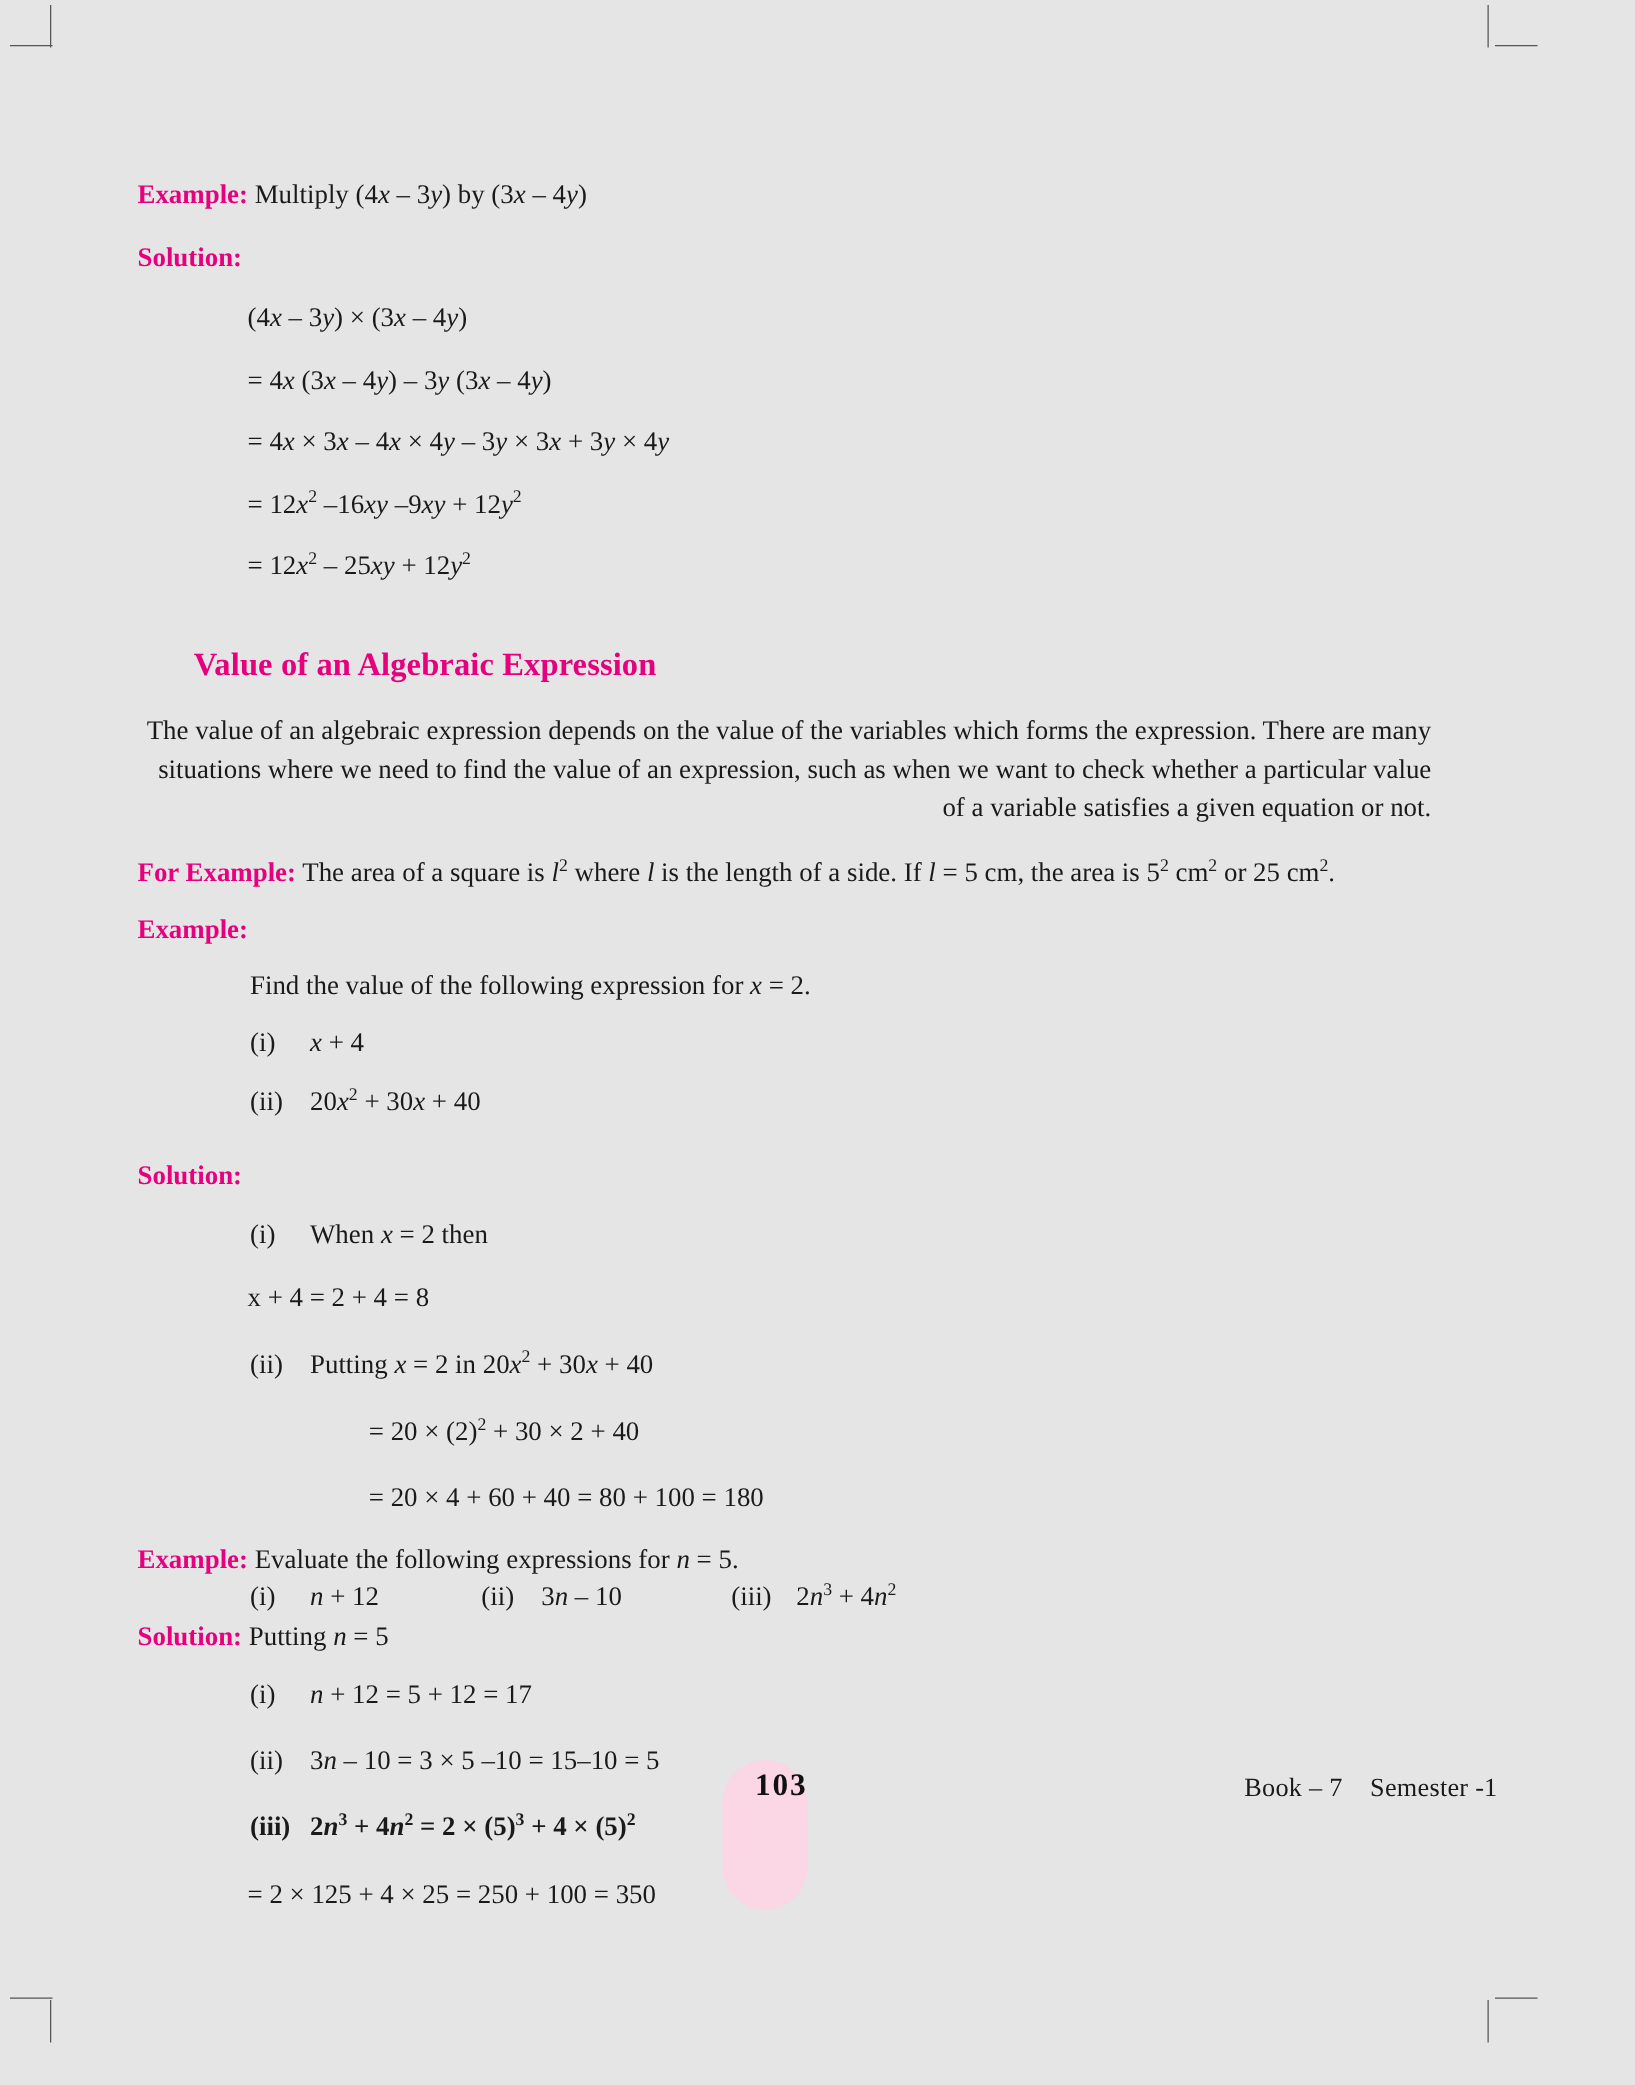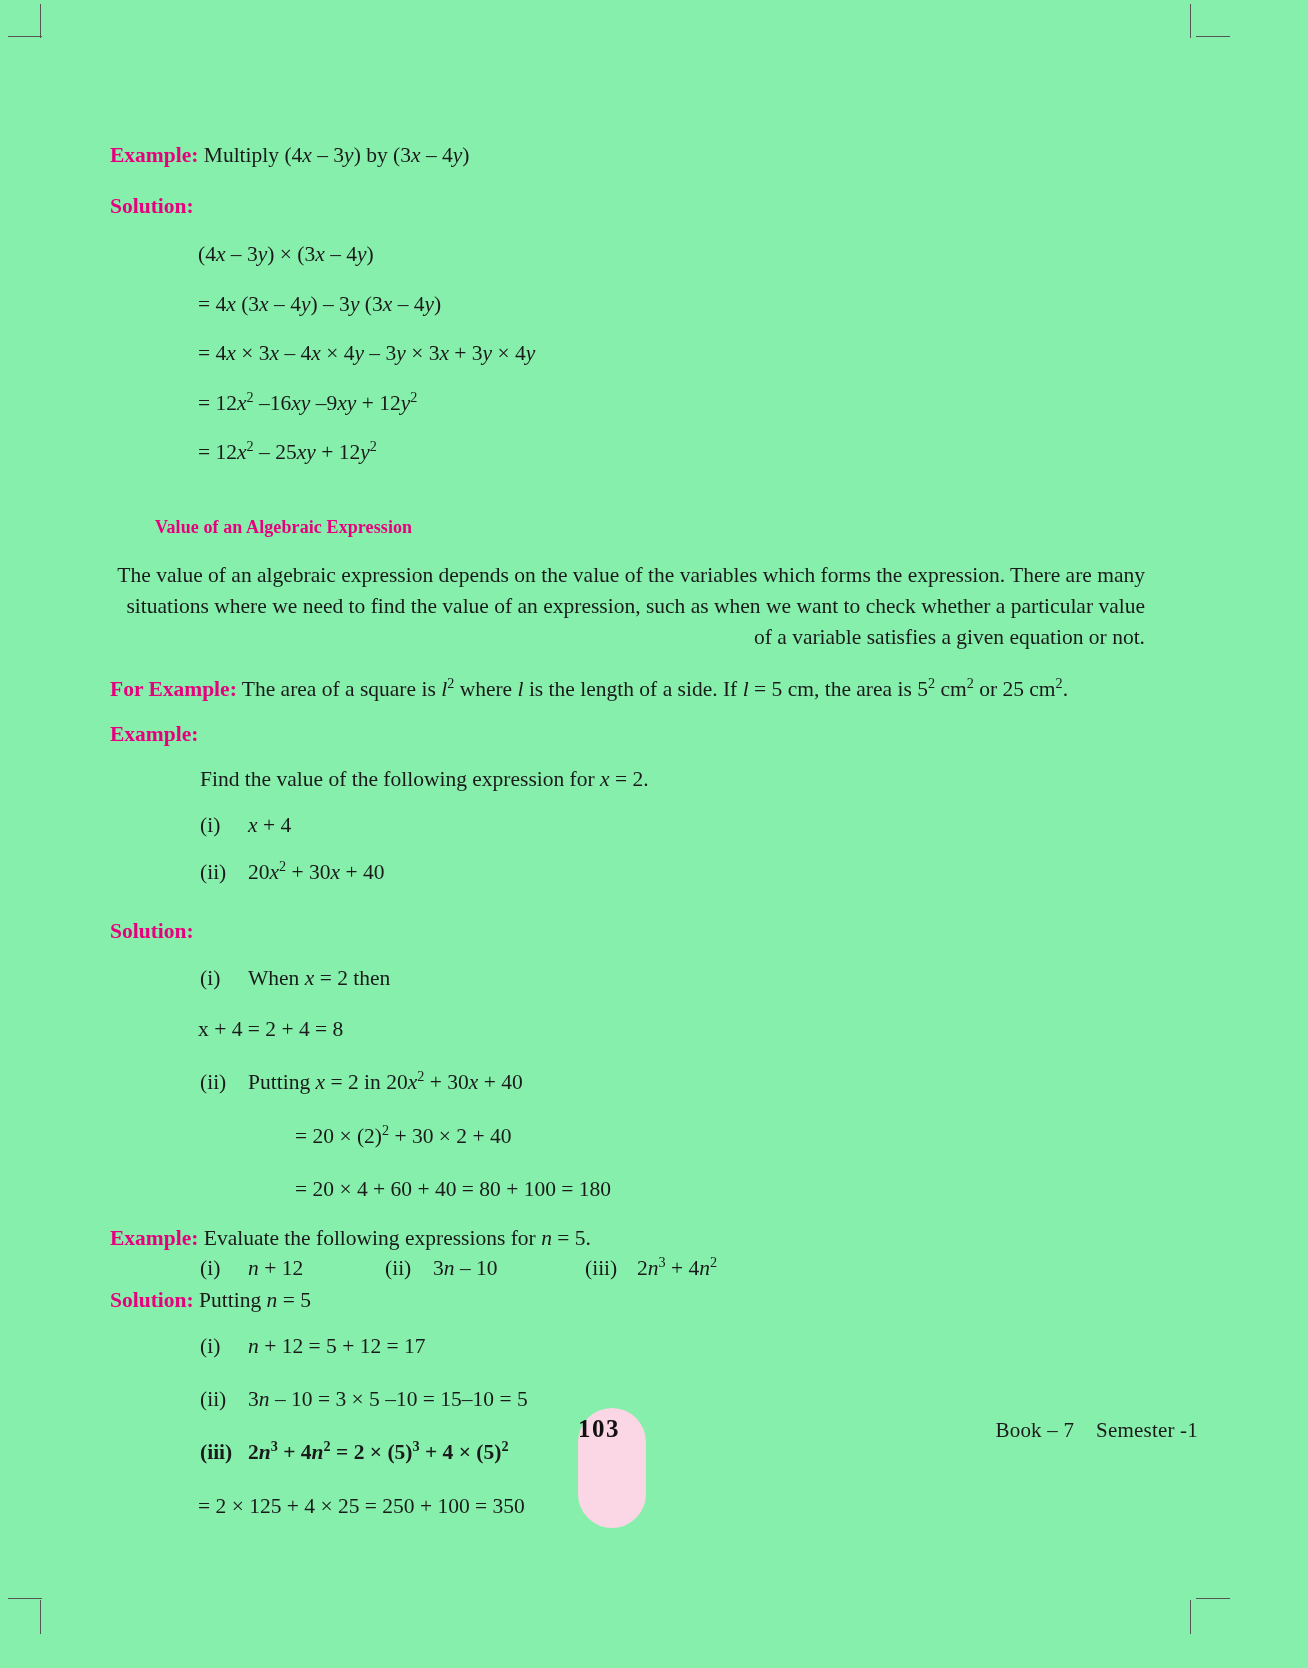--- a/index.html
+++ b/index.html
@@ -4,21 +4,21 @@
 <style>
   html, body {
     margin: 0;
     padding: 0;
     background: #ffffff;
   }
   .page {
     position: relative;
     width: 1308px;
     height: 1668px;
-    background: #86efac;
+    background: #e5e5e5;
     font-family: "Liberation Serif", serif;
     color: #1a1a1a;
     overflow: hidden;
   }
 
   
   .crop {
     position: absolute;
     background: #555;
   }
@@ -32,21 +32,21 @@
     width: 1035px;
   }
 
   .pink {
     color: #e6007e;
     font-weight: bold;
   }
   .pink-head {
     color: #e6007e;
     font-weight: bold;
-    font-size: 18px;
+    font-size: 26px;
     letter-spacing: .1px;
   }
 
   .line {
     font-size: 21.5px;
     line-height: 1.42;
     margin: 0 0 0 0;
   }
 
   .blk { margin-bottom: 13px; }
@@ -105,21 +105,21 @@
     width: 68px;
     height: 120px;
     background: #fbd6e4;
     border-radius: 34px;
   }
   .page-num {
     position: absolute;
     left: 578px;
     top: 1415px;
     width: 68px;
-    text-align: left;
+    text-align: right;
     font-family: "Liberation Serif", serif;
     font-weight: bold;
     font-size: 25px;
     letter-spacing: 1.5px;
     color: #111;
   }
   .footer-right {
     position: absolute;
     right: 110px;
     top: 1418px;

